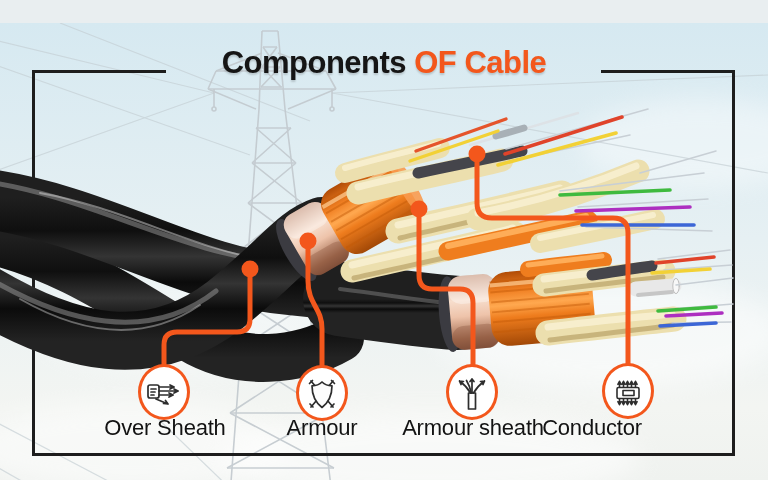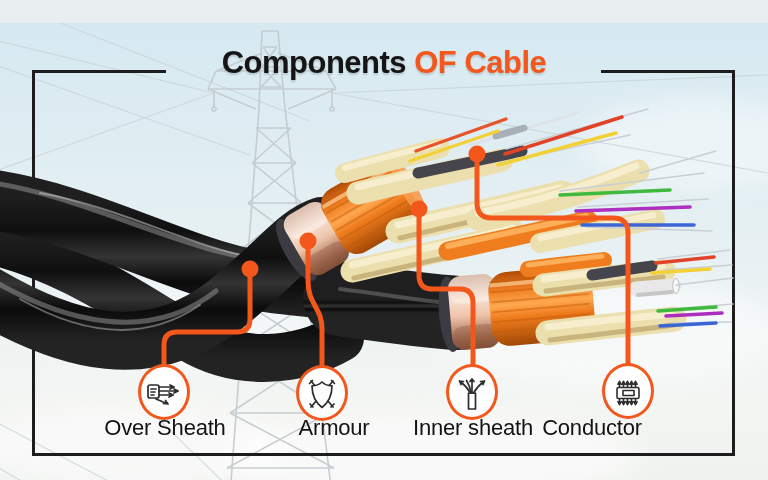--- a/index.html
+++ b/index.html
@@ -240,32 +240,32 @@
 </div>
 <div class="clabel" style="left:165px;">Over Sheath</div>
 
 <div class="badge" style="left:296px;top:342px;">
   <svg class="icon" width="40" height="40" viewBox="0 0 40 40" fill="none" stroke="#2d2d2d" stroke-width="1.7" stroke-linecap="round" stroke-linejoin="round">
     <path d="M9,8 L31,34 M31,8 L9,34"></path>
     <path d="M7.5,10.5 l3,-3 M32.5,10.5 l-3,-3 M8,31 l3,3 M32,31 l-3,3"></path>
     <path d="M20,9 C17.5,11.5 13.5,12.8 10,12.8 C10,22 13.5,29.5 20,34.5 C26.5,29.5 30,22 30,12.8 C26.5,12.8 22.5,11.5 20,9 Z" fill="#fdfdfd"></path>
   </svg>
 </div>
-<div class="clabel" style="left:334px;">Armour</div>
+<div class="clabel" style="left:322px;">Armour</div>
 
 <div class="badge" style="left:446px;top:341px;">
   <svg class="icon" width="40" height="40" viewBox="0 0 40 40" fill="none" stroke="#2d2d2d" stroke-width="1.7" stroke-linecap="round" stroke-linejoin="round">
     <path d="M16.5,21 V37 H23.5 V21 M16.5,21 H23.5"></path>
     <path d="M20,21 V7 M20,7 l-2,2.5 M20,7 l2,2.5"></path>
     <path d="M18.5,21 C15,15 11,11.5 7.5,9 M7.5,9 l4,0.5 M7.5,9 l1.5,3.5"></path>
     <path d="M21.5,21 C25,15 29,11.5 32.5,9 M32.5,9 l-4,0.5 M32.5,9 l-1.5,3.5"></path>
     <path d="M19.3,21 C17.8,14 16,11 14.5,8.5"></path>
   </svg>
 </div>
-<div class="clabel" style="left:473px;">Inner sheath</div>
+<div class="clabel" style="left:473px;">Armour sheath</div>
 
 <div class="badge" style="left:602px;top:340px;">
   <svg class="icon" width="40" height="40" viewBox="0 0 40 40" fill="none" stroke="#2d2d2d" stroke-width="1.6" stroke-linecap="round" stroke-linejoin="round">
     <rect x="9" y="16.5" width="22" height="11" rx="1.5"></rect>
     <rect x="15" y="19.5" width="11" height="5"></rect>
     <path d="M11.5,16 V12 M9.9,13.3 L11.5,10.3 L13.1,13.3"></path>
     <path d="M15.5,16 V12 M13.9,13.3 L15.5,10.3 L17.1,13.3"></path>
     <path d="M19.5,16 V12 M17.9,13.3 L19.5,10.3 L21.1,13.3"></path>
     <path d="M23.5,16 V12 M21.9,13.3 L23.5,10.3 L25.1,13.3"></path>
     <path d="M27.5,16 V12 M25.9,13.3 L27.5,10.3 L29.1,13.3"></path>

